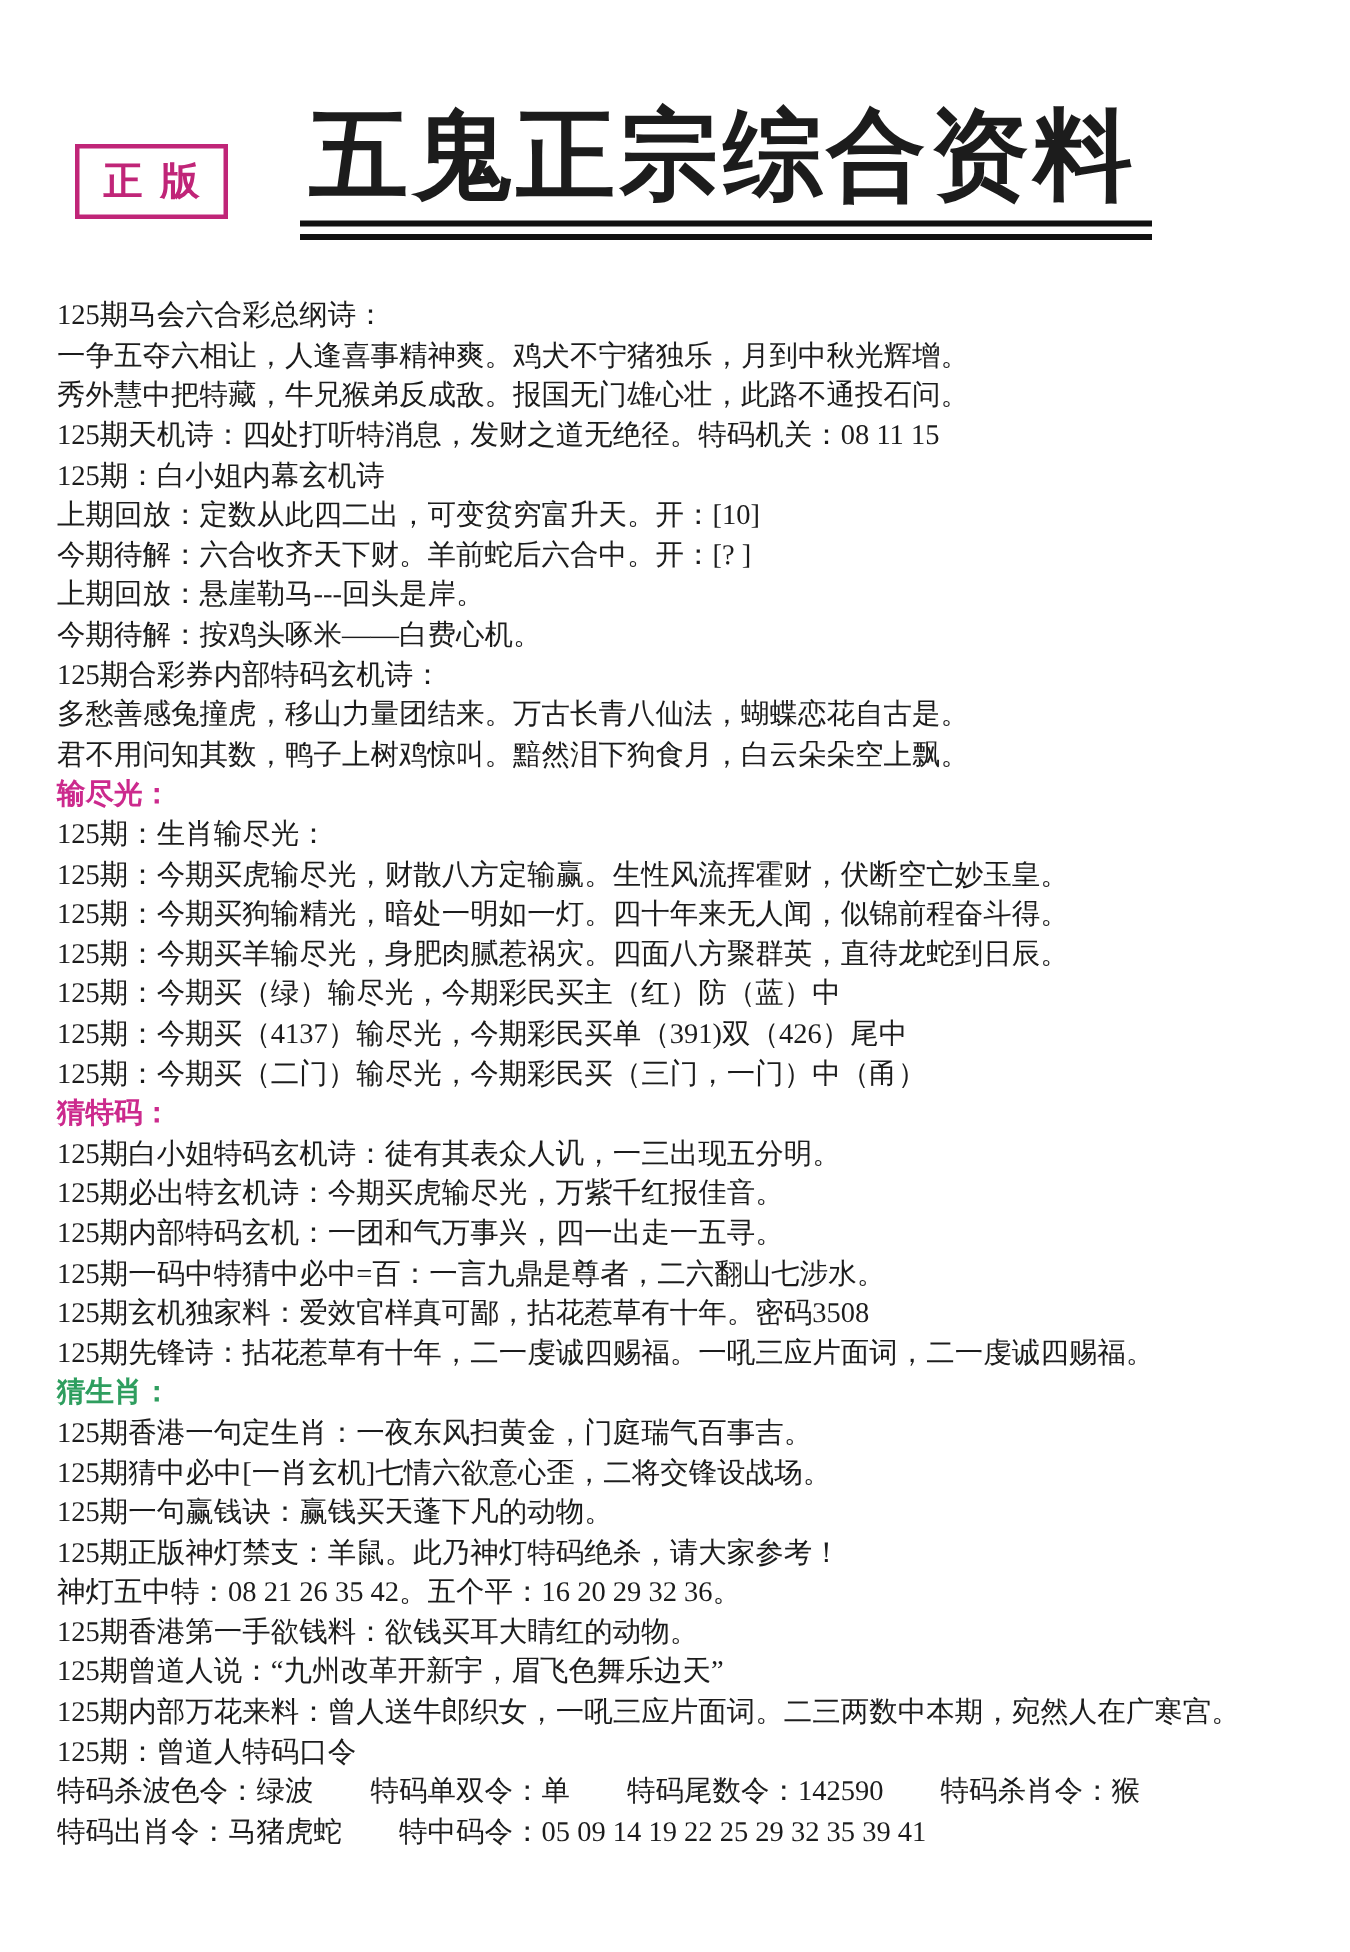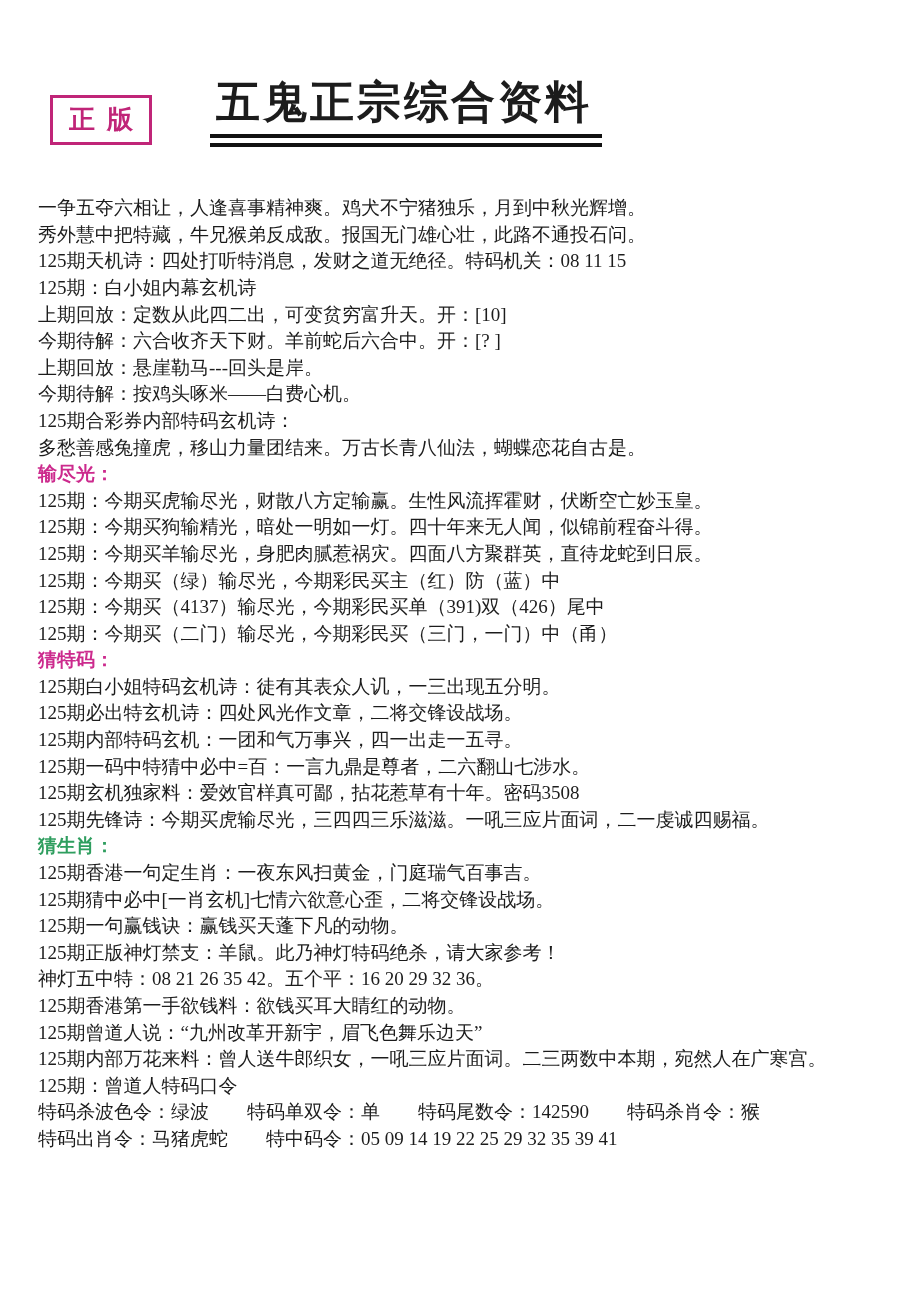--- a/index.html
+++ b/index.html
@@ -19,22 +19,22 @@
   .badge{
     margin-top:12px;
     border:3px solid var(--badge);
     color:var(--badge);
     font-size:26px;font-weight:bold;
     line-height:1;letter-spacing:12px;
     padding:9px 4px 9px 16px;
     white-space:nowrap;
   }
   .title{
-    margin:14px;
-    font-size:44px;font-weight:bold;
+    margin:4px;
+    font-size:66px;font-weight:bold;
     line-height:1.05;letter-spacing:3px;white-space:nowrap;
     padding:0 10px 8px 6px;
     border-bottom:13px double #111;
   }
   #lines{margin-top:34px;}
   .line{
     margin:0;
     font-size:19px;
     line-height:26.6px;
     white-space:nowrap;
@@ -49,44 +49,47 @@
 <body>
 
 <div class="page">
   <header>
     <div class="badge">正版</div>
     <h1 class="title">五鬼正宗综合资料</h1>
   </header>
 
   <main>
     <div id="lines">
+        <p class="line">125期马会六合彩总纲诗：</p>
         <p class="line">一争五夺六相让，人逢喜事精神爽。鸡犬不宁猪独乐，月到中秋光辉增。</p>
         <p class="line">秀外慧中把特藏，牛兄猴弟反成敌。报国无门雄心壮，此路不通投石问。</p>
         <p class="line">125期天机诗：四处打听特消息，发财之道无绝径。特码机关：08 11 15</p>
         <p class="line">125期：白小姐内幕玄机诗</p>
         <p class="line">上期回放：定数从此四二出，可变贫穷富升天。开：[10]</p>
         <p class="line">今期待解：六合收齐天下财。羊前蛇后六合中。开：[? ]</p>
         <p class="line">上期回放：悬崖勒马---回头是岸。</p>
         <p class="line">今期待解：按鸡头啄米——白费心机。</p>
         <p class="line">125期合彩券内部特码玄机诗：</p>
         <p class="line">多愁善感兔撞虎，移山力量团结来。万古长青八仙法，蝴蝶恋花自古是。</p>
+        <p class="line">君不用问知其数，鸭子上树鸡惊叫。黯然泪下狗食月，白云朵朵空上飘。</p>
         <p class="line pink">输尽光：</p>
+        <p class="line">125期：生肖输尽光：</p>
         <p class="line">125期：今期买虎输尽光，财散八方定输赢。生性风流挥霍财，伏断空亡妙玉皇。</p>
         <p class="line">125期：今期买狗输精光，暗处一明如一灯。四十年来无人闻，似锦前程奋斗得。</p>
         <p class="line">125期：今期买羊输尽光，身肥肉腻惹祸灾。四面八方聚群英，直待龙蛇到日辰。</p>
         <p class="line">125期：今期买（绿）输尽光，今期彩民买主（红）防（蓝）中</p>
         <p class="line">125期：今期买（4137）输尽光，今期彩民买单（391)双（426）尾中</p>
         <p class="line">125期：今期买（二门）输尽光，今期彩民买（三门，一门）中（甬）</p>
         <p class="line pink">猜特码：</p>
         <p class="line">125期白小姐特码玄机诗：徒有其表众人讥，一三出现五分明。</p>
-        <p class="line">125期必出特玄机诗：四处风光作文章，二将交锋设战场。</p>
+        <p class="line">125期必出特玄机诗：今期买虎输尽光，万紫千红报佳音。</p>
         <p class="line">125期内部特码玄机：一团和气万事兴，四一出走一五寻。</p>
         <p class="line">125期一码中特猜中必中=百：一言九鼎是尊者，二六翻山七涉水。</p>
         <p class="line">125期玄机独家料：爱效官样真可鄙，拈花惹草有十年。密码3508</p>
-        <p class="line">125期先锋诗：今期买虎输尽光，三四四三乐滋滋。一吼三应片面词，二一虔诚四赐福。</p>
+        <p class="line">125期先锋诗：拈花惹草有十年，二一虔诚四赐福。一吼三应片面词，二一虔诚四赐福。</p>
         <p class="line green">猜生肖：</p>
         <p class="line">125期香港一句定生肖：一夜东风扫黄金，门庭瑞气百事吉。</p>
         <p class="line">125期猜中必中[一肖玄机]七情六欲意心歪，二将交锋设战场。</p>
         <p class="line">125期一句赢钱诀：赢钱买天蓬下凡的动物。</p>
         <p class="line">125期正版神灯禁支：羊鼠。此乃神灯特码绝杀，请大家参考！</p>
         <p class="line">神灯五中特：08 21 26 35 42。五个平：16 20 29 32 36。</p>
         <p class="line">125期香港第一手欲钱料：欲钱买耳大睛红的动物。</p>
         <p class="line">125期曾道人说：“九州改革开新宇，眉飞色舞乐边天”</p>
         <p class="line">125期内部万花来料：曾人送牛郎织女，一吼三应片面词。二三两数中本期，宛然人在广寒宫。</p>
         <p class="line">125期：曾道人特码口令</p>

